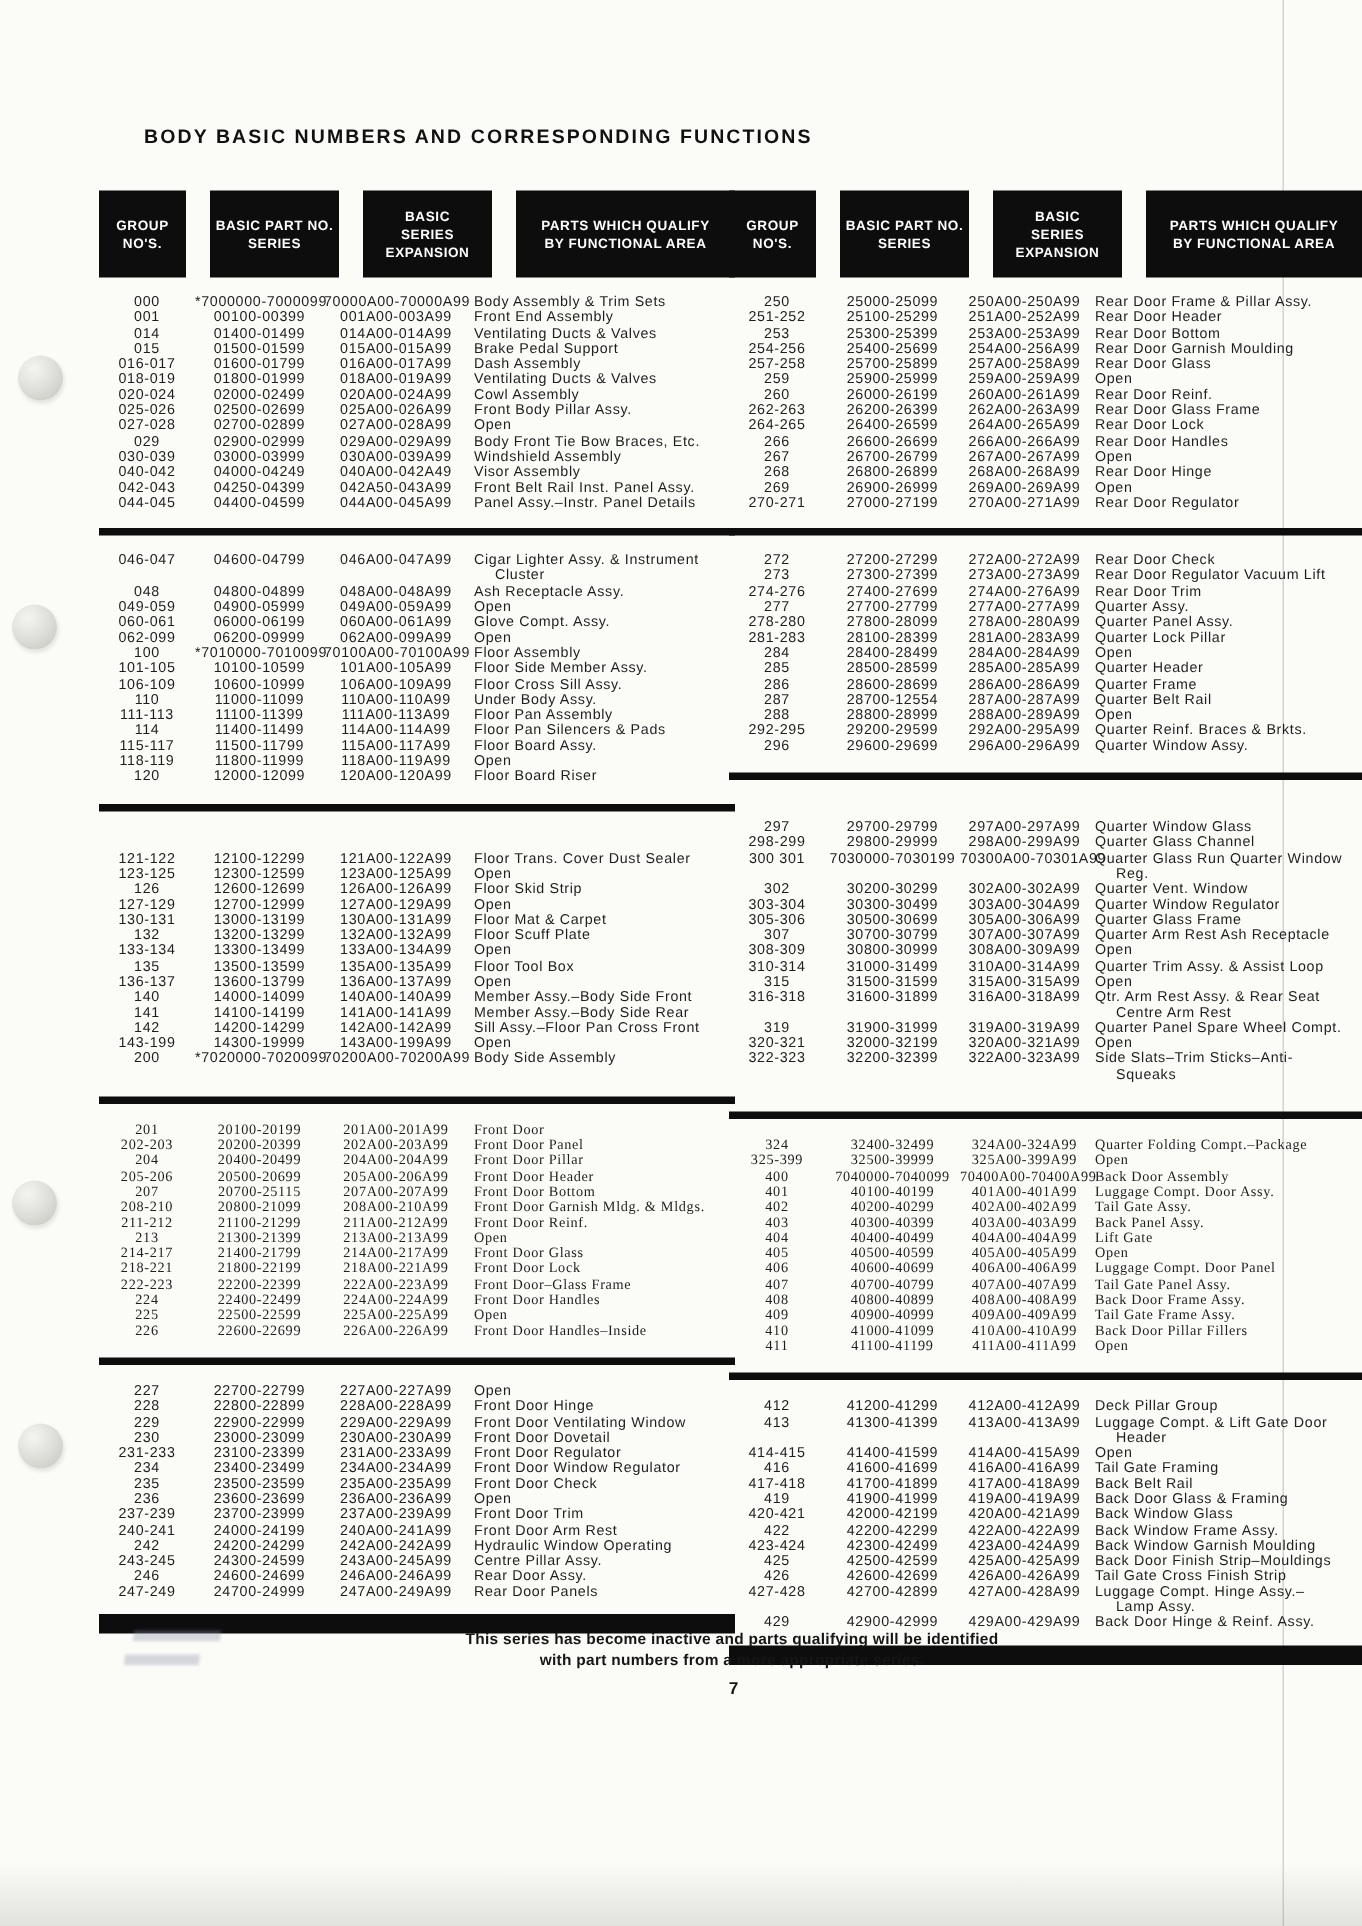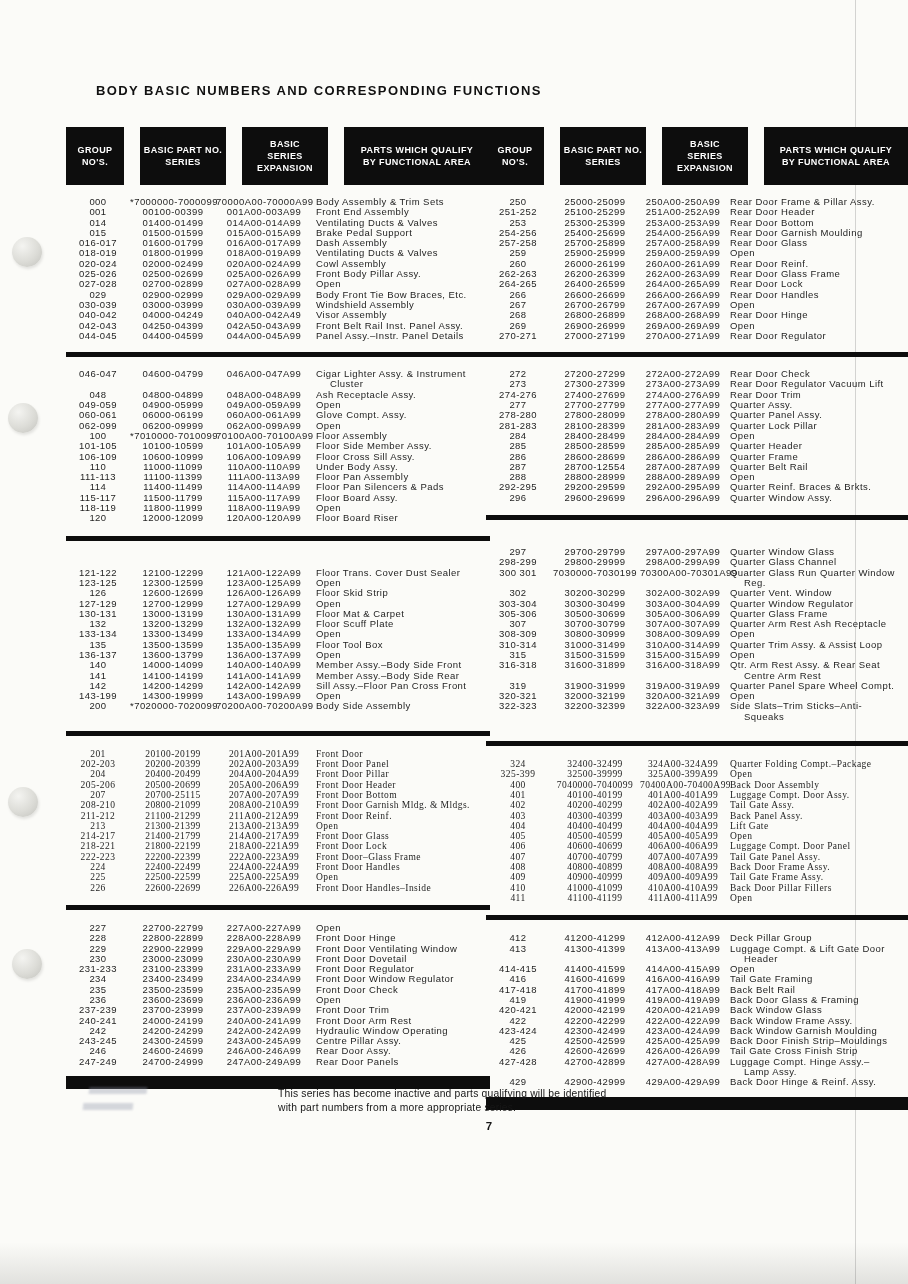--- a/index.html
+++ b/index.html
@@ -45,22 +45,22 @@
   .c-exp{width:96px;text-align:center;white-space:nowrap;}
   .ptable-right .c-series{width:90px;}
   .ptable-right .c-exp{width:86px;}
   .c-parts{flex:1;text-align:left;white-space:pre-line;
     margin-left:4px;padding-left:14px;text-indent:-14px;}
 
   .sep{height:5px;background:#0d0d0d;}
   .bottom-bar{height:13px;background:#0d0d0d;}
 
   .footnote{position:absolute;left:278px;top:1087px;width:420px;
-    font-size:10.3px;font-weight:normal;line-height:13.5px;letter-spacing:0.2px;
-    white-space:pre-line;color:#161616;}
+    font-size:10.3px;font-weight:bold;line-height:13.5px;letter-spacing:0.2px;
+    white-space:pre-line;color:#161616;text-align:center;}
   .page-number{position:absolute;left:460px;top:1120px;width:58px;text-align:center;
     font-size:11.5px;font-weight:bold;color:#161616;}
 
   .stamp{position:absolute;left:83px;top:1085px;width:72px;height:34px;opacity:0.35;
     filter:blur(1.2px);}
   .stamp .m1,.stamp .m2{position:absolute;background:#8d93a8;height:7px;}
   .stamp .m1{left:6px;top:2px;width:58px;transform:skewX(-8deg);}
   .stamp .m2{left:0px;top:18px;width:50px;transform:skewX(-6deg);}
 </style>
 </head>

